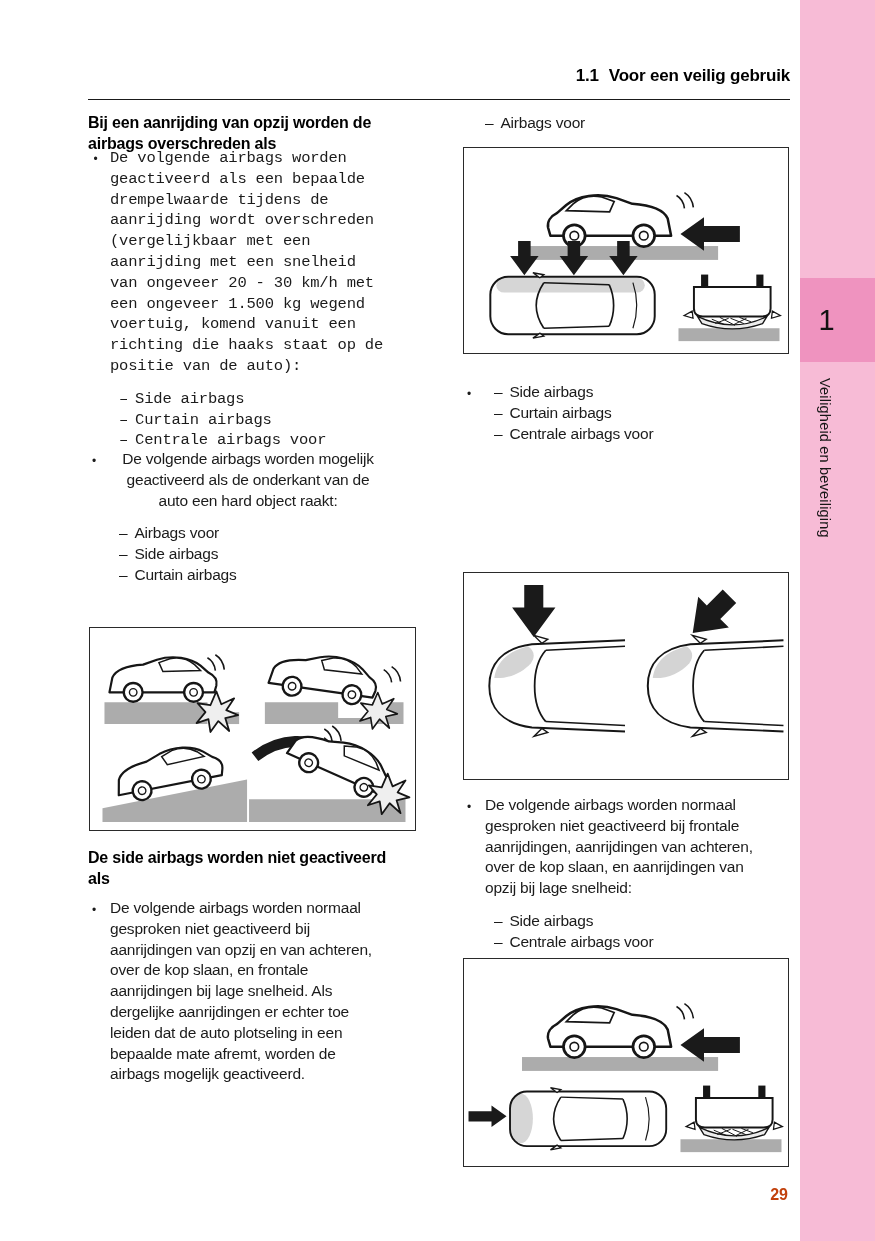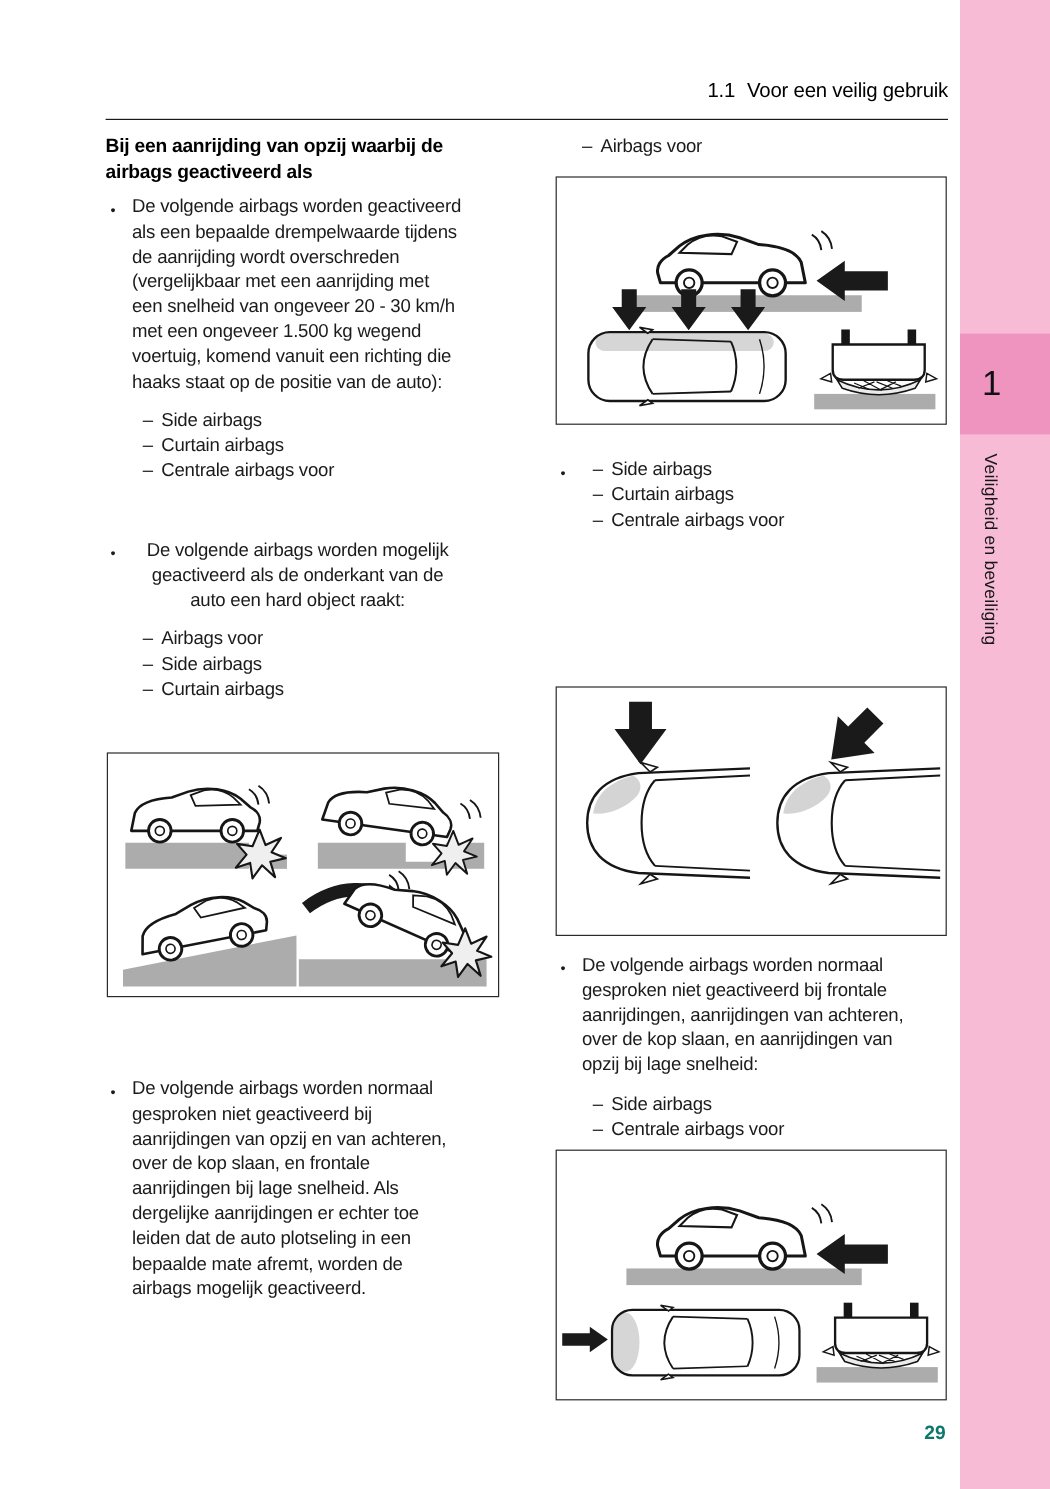--- a/index.html
+++ b/index.html
@@ -4,21 +4,21 @@
 <style>
   * { margin:0; padding:0; box-sizing:border-box; }
   html,body { background:#ffffff; }
   .page {
     position:relative; width:875px; height:1241px; background:#ffffff;
     font-family:"Liberation Sans", sans-serif; color:#1b1b1b; overflow:hidden;
   }
   
   .hdr {
     position:absolute; left:88px; top:66px; width:702px;
-    text-align:right; font-size:17px; font-weight:normal; color:#000;
+    text-align:right; font-size:17px; font-weight:bold; color:#000;
     letter-spacing:-0.2px;
   }
   .hdr .num { margin-right:10px; }
   .hdr-rule { position:absolute; left:88px; top:99px; width:702px; border-top:1.6px solid #1a1a1a; }
   
   .sidebar { position:absolute; left:800px; top:0; width:75px; height:1241px; background:#F7BBD6; }
   .chapter-tab {
     position:absolute; left:800px; top:278px; width:75px; height:84px; background:#EF93BF;
     display:flex; align-items:center; justify-content:center; padding-right:22px;
     font-size:29px; color:#111;
@@ -40,50 +40,50 @@
   .lead-item::before { content:"\2013"; margin-right:7px; }
   
   .fig { position:absolute; border:1.6px solid #2a2a2a; background:#fff; }
   .fig svg { display:block; width:100%; height:100%; }
   #figA { left:89px;  top:627px; width:327px; height:204px; }
   #figB { left:463px; top:147px; width:326px; height:207px; }
   #figC { left:463px; top:572px; width:326px; height:208px; }
   #figD { left:463px; top:958px; width:326px; height:209px; }
   
   #lh1 { left:88px; top:112px; width:306px; }
-  #lb1 { left:88px; top:163px; width:338px; }
+  #lb1 { left:88px; top:148px; width:338px;font-family:Liberation Mono, monospace; }
   #lh2 { left:88px; top:425px; width:306px; }
   #lb2 { left:88px; top:449px; width:338px;text-align:center; }
   #lh3 { left:88px; top:847px; width:306px; }
   #lb3 { left:88px; top:898px; width:340px; }
   #rlead { left:463px; top:113px; width:327px; }
   #rb1 { left:463px; top:370px; width:330px; }
   #rb2 { left:463px; top:795px; width:330px; }
   .page-num {
     position:absolute; left:88px; top:1186px; width:700px; text-align:right;
-    font-size:16px; font-weight:bold; color:#0f766e;
+    font-size:16px; font-weight:bold; color:#c2410c;
   }
 </style>
 </head>
 <body>
 
 <div class="page">
 
   <div class="hdr">
     <span class="num">1.1</span><span>Voor een veilig gebruik</span>
   </div>
   <div class="hdr-rule"></div>
 
   <div class="sidebar"></div>
   <div class="chapter-tab">
     <span>1</span>
   </div>
   <div class="chapter-title">Veiligheid en beveiliging</div>
 
-  <div class="h3" id="lh1">Bij een aanrijding van opzij waarbij de airbags geactiveerd als</div>
+  <div class="h3" id="lh1">Bij een aanrijding van opzij worden de airbags overschreden als</div>
 
   <div class="blk" id="lb1">
     <div class="bullet">
       <div class="btext">De volgende airbags worden geactiveerd als een bepaalde drempelwaarde tijdens de aanrijding wordt overschreden (vergelijkbaar met een aanrijding met een snelheid van ongeveer 20 - 30 km/h met een ongeveer 1.500 kg wegend voertuig, komend vanuit een richting die haaks staat op de positie van de auto):</div>
       <div class="subs">
         <div class="sub">Side airbags</div>
         <div class="sub">Curtain airbags</div>
         <div class="sub">Centrale airbags voor</div>
       </div>
     </div>
@@ -171,20 +171,21 @@
       <path d="M160 173 H318 V196 H160 Z" fill="#ACACAC"></path>
       <use href="#gCarSide" transform="translate(22,122) rotate(-11 56 24)"></use>
       <path d="M166 130 C192 110 222 110 244 126" stroke="#1a1a1a" stroke-width="11" fill="none"></path>
       <path d="M236 110 L264 132 L232 141 Z" fill="#1a1a1a"></path>
       <use href="#gCarSide" transform="translate(196,112) rotate(24 56 24)"></use>
       <use href="#gShake" transform="translate(236,102)"></use>
       <use href="#gBurst" transform="translate(300,168)"></use>
     </svg>
   </div>
 
+  <div class="h3" id="lh3">De side airbags worden niet geactiveerd als</div>
 
   <div class="blk" id="lb3">
     <div class="bullet">
       <div class="btext">De volgende airbags worden normaal gesproken niet geactiveerd bij aanrijdingen van opzij en van achteren, over de kop slaan, en frontale aanrijdingen bij lage snelheid. Als dergelijke aanrijdingen er echter toe leiden dat de auto plotseling in een bepaalde mate afremt, worden de airbags mogelijk geactiveerd.</div>
     </div>
   </div>
 
   <div class="blk" id="rlead">
     <div class="lead-item">Airbags voor</div>
   </div>

